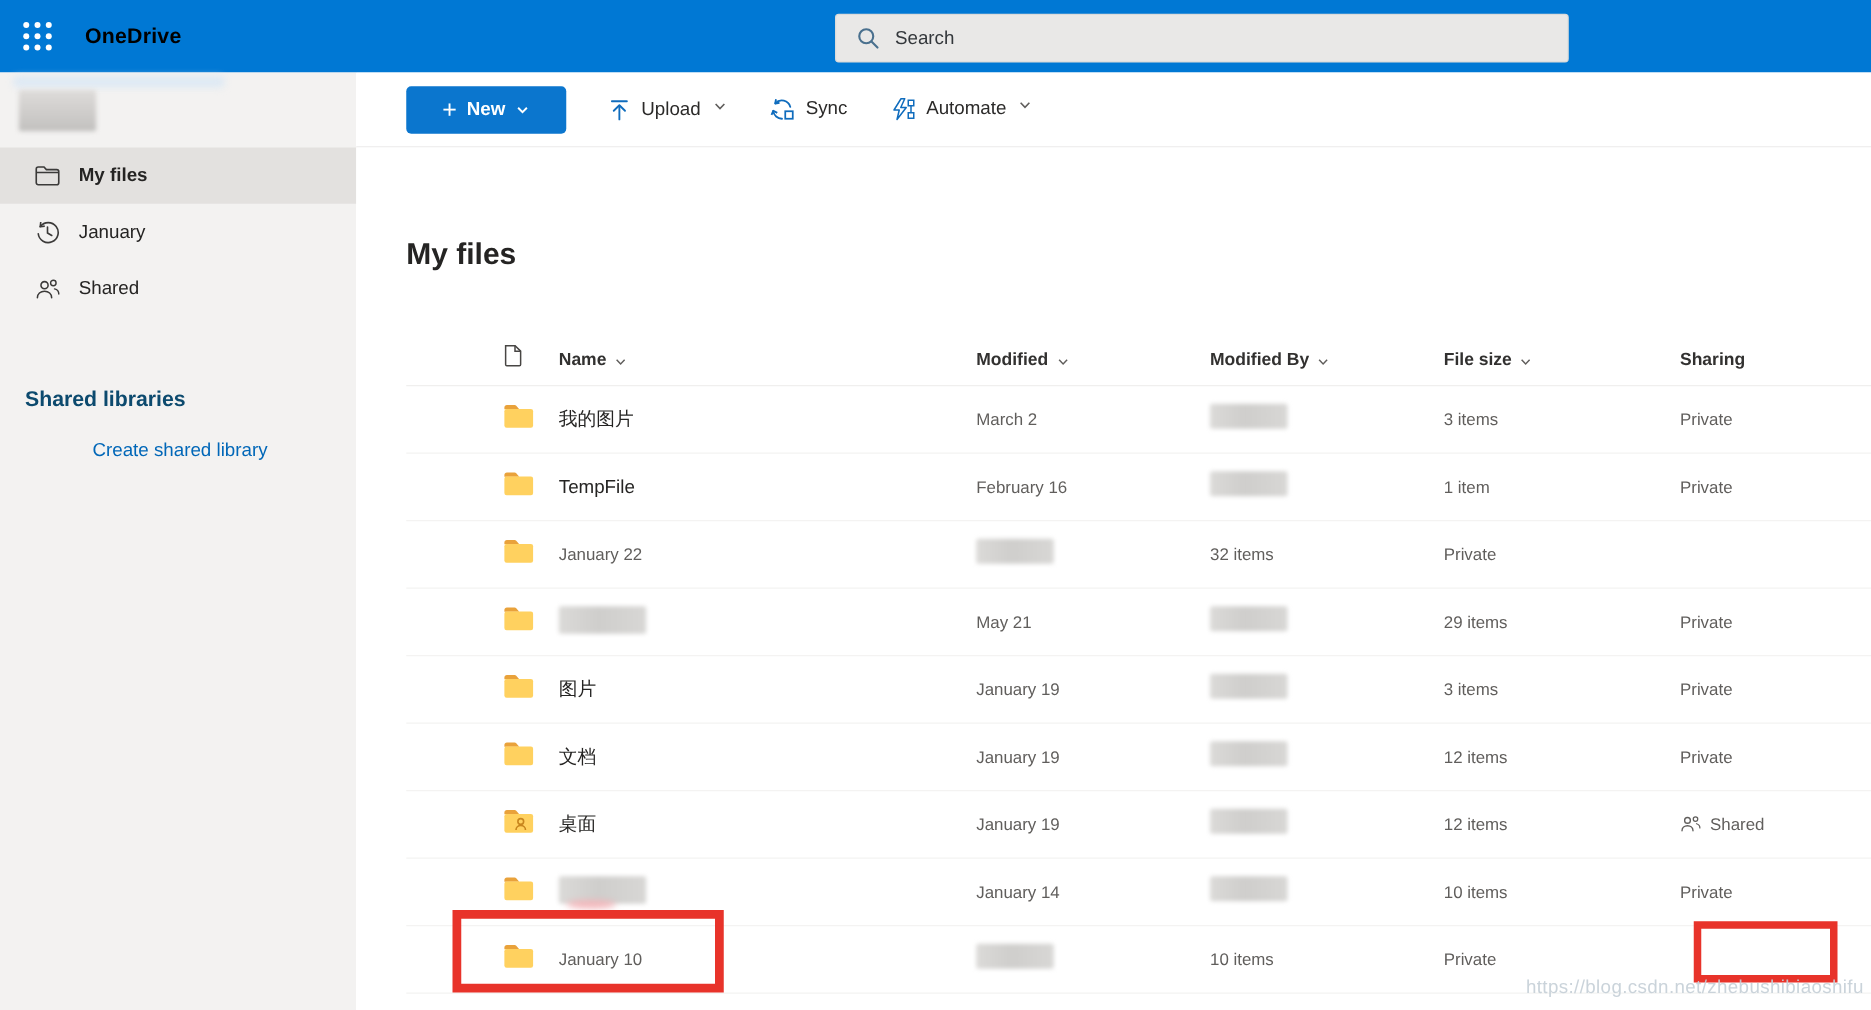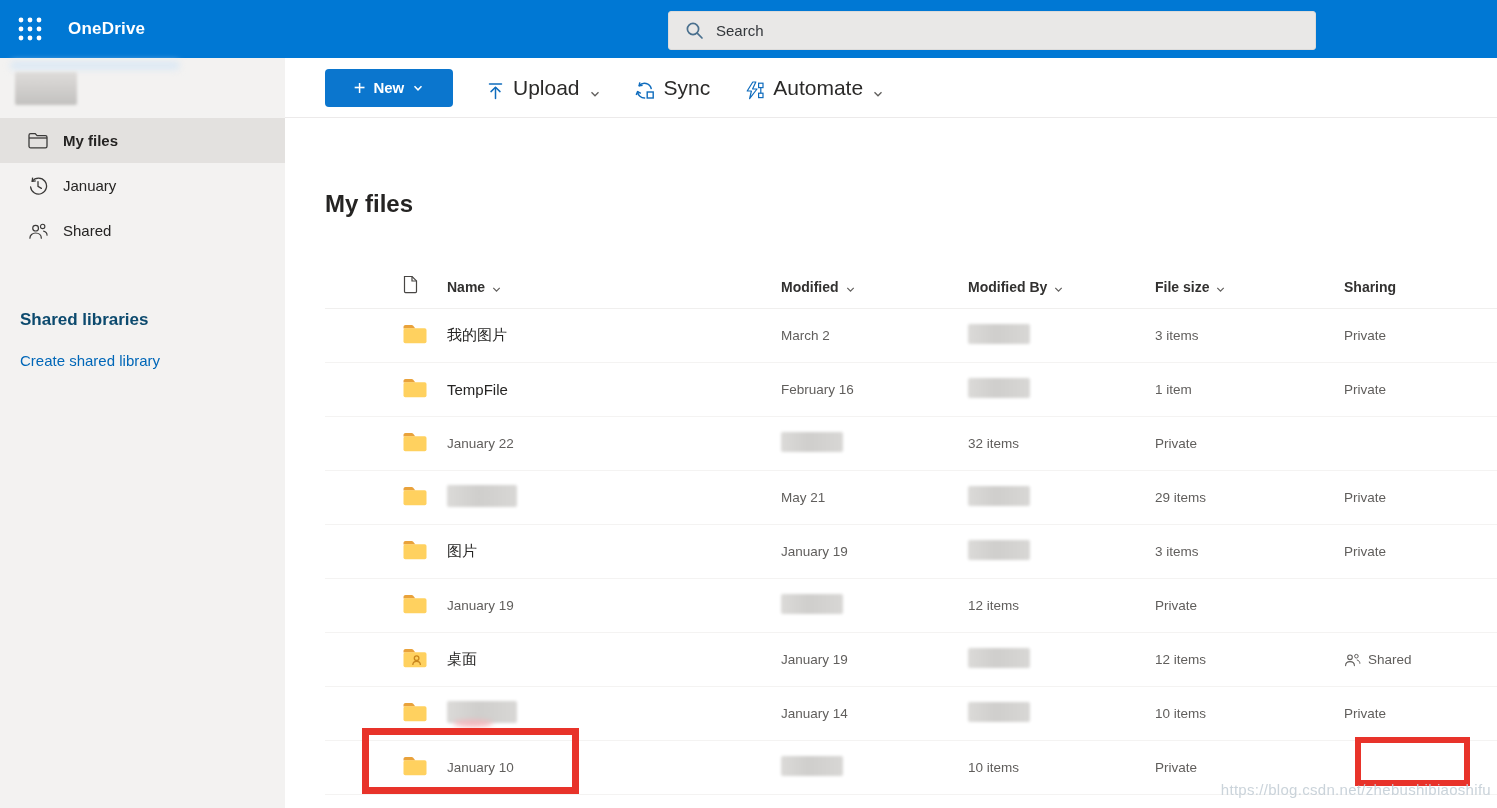--- a/index.html
+++ b/index.html
@@ -4,22 +4,22 @@
 <style>
   * { margin:0; padding:0; box-sizing:border-box; }
   html,body { width:1497px; height:808px; overflow:hidden; background:#fff;
               font-family:"Liberation Sans", sans-serif; }
   .page { position:relative; width:1497px; height:808px; }
 
   
   .topbar { position:absolute; left:0; top:0; width:100%; height:58px;
             background:#0078d4; display:flex; align-items:center; }
   .waffle { width:26px; height:26px; margin-left:17px; cursor:pointer; }
-  .brand { color:#ffffff; font-size:17px; font-weight:bold; margin-left:25px; letter-spacing:.2px; }
-  .searchbox { position:absolute; left:668px; top:11px; width:648px; height:39px;
+  .brand { color:#000000; font-size:17px; font-weight:bold; margin-left:25px; letter-spacing:.2px; }
+  .searchbox { position:absolute; left:668px; top:11px; width:587px; height:39px;
                background:#e9e8e7; border:1px solid #dcdbda; border-radius:3px;
                display:flex; align-items:center; padding-left:16px; }
   .searchbox input { border:none; outline:none; background:transparent; font-size:15px;
                      color:#3b3a39; margin-left:12px; width:480px;
                      font-family:"Liberation Sans", sans-serif; }
   .searchbox input::placeholder { color:#33373b; opacity:1; }
 
   
   .sidebar { position:absolute; left:0; top:58px; width:285px; height:750px; background:#f3f2f1; }
   .user-smudge-top { position:absolute; left:10px; top:3px; width:170px; height:9px;
@@ -31,51 +31,51 @@
   .nav-item { height:45px; display:flex; align-items:center; cursor:pointer; }
   .nav-item.selected { background:#e3e1df; }
   .nav-item .nicon { width:20px; height:20px; margin-left:28px; flex:none;
                      display:flex; align-items:center; justify-content:center; }
   .nav-item .nlabel { margin-left:15px; font-size:15px; color:#252423; }
   .nav-item.selected .nlabel { font-weight:bold; }
 
   .sharedlib { position:absolute; left:20px; top:252px; width:248px; }
   .sharedlib h3 { font-size:17px; font-weight:bold; color:#0c4a6e; margin-bottom:18px; }
   .sharedlib p { font-size:14.5px; line-height:24px; color:#323130; }
-  .sharedlib a { display:block; text-align:left; margin-top:22px; color:#0067b8;
+  .sharedlib a { display:block; text-align:center; margin-top:22px; color:#0067b8;
                  font-size:15px; text-decoration:none; cursor:pointer; }
 
   
   .toolbar { position:absolute; left:285px; top:58px; width:1212px; height:60px; background:#fff;
              border-bottom:1px solid #eceaea; display:flex; align-items:center; }
   .btn-new { margin-left:40px; width:128px; height:38px; background:#0b76ce; border:none;
              border-radius:4px; color:#fff; font-size:15px; font-weight:bold; cursor:pointer;
              display:flex; align-items:center; justify-content:center; gap:8px;
              font-family:"Liberation Sans", sans-serif; }
   .btn-new .plus { font-size:20px; font-weight:normal; line-height:1; }
-  .cmd { display:flex; align-items:flex-end; gap:9px; margin-left:34px; cursor:pointer;
-         font-size:21px; color:#2b2a29; }
+  .cmd { display:flex; align-items:flex-start; gap:9px; margin-left:34px; cursor:pointer;
+         font-size:15px; color:#2b2a29; }
   .cmd svg { flex:none; }
   .chev { display:inline-block; }
 
   
   .content { position:absolute; left:285px; top:118px; width:1212px; height:690px; background:#fff; }
   .page-title { position:absolute; left:40px; top:72px; font-size:24px; font-weight:bold; color:#252423; }
 
   .filetable { position:absolute; left:40px; top:147px; width:1172px; }
   .trow { display:grid; grid-template-columns:78px 44px 334px 187px 187px 189px 1fr;
           align-items:center; }
   .thead { height:44px; border-bottom:1px solid #f0efee; }
   .thead .hcell { font-size:14px; font-weight:bold; color:#323130; display:flex;
                   align-items:flex-end; gap:6px; cursor:pointer; }
   .thead .hicon { justify-self:start; cursor:pointer; }
   .row { height:54px; border-bottom:1px solid #f4f3f2; cursor:pointer; }
   .cell-name { font-size:15px; color:#252423; }
   .cell-dim { font-size:13.5px; color:#605e5c; }
-  .cell-sharing { font-size:13.5px; color:#605e5c; display:flex; align-items:center; gap:7px; }
+  .cell-sharing { font-size:13.5px; color:#605e5c; display:flex; gap:7px; }
   .redact { display:inline-block; width:62px; height:20px; border-radius:2px;
             background:linear-gradient(90deg,#dbdad8,#cfcecc 45%,#d8d7d5);
             filter:blur(1.6px); }
   .name-redact { width:70px; height:22px; }
   .name-redact.pink { position:relative; }
   .name-redact.pink::after { content:""; position:absolute; left:6px; bottom:-4px; width:40px;
             height:7px; background:#f3b7bb; border-radius:50%; filter:blur(2px); }
 
   
   .hl-box { position:absolute; border-style:solid; border-color:#e8332a; pointer-events:none; z-index:40; }
@@ -364,20 +364,24 @@
     <div></div>
     <div class="row-icon">
       <span>
         <svg width="24" height="20" viewBox="0 0 24 20">
           <path d="M0.5 6.2 V3 C0.5 1.9 1.4 1 2.5 1 h6.2 c.5 0 1 .2 1.3.6 L12.4 4.4 H0.5z" fill="#e9a23b"></path>
           <rect x="0.5" y="4.2" width="23" height="15" rx="1.8" fill="#ffd15f"></rect>
 
         </svg>
       </span>
     </div>
+    <div class="cell-name">
+      <span class="name-text">文档</span>
+      
+    </div>
     <div class="cell-dim cell-modified">January 19</div>
     <div class="cell-modifiedby"><span class="redact"></span></div>
     <div class="cell-dim cell-size">12 items</div>
     <div class="cell-sharing">
 
       <span class="sharing-text">Private</span>
     </div>
   </div>
 
   <div class="trow row">

